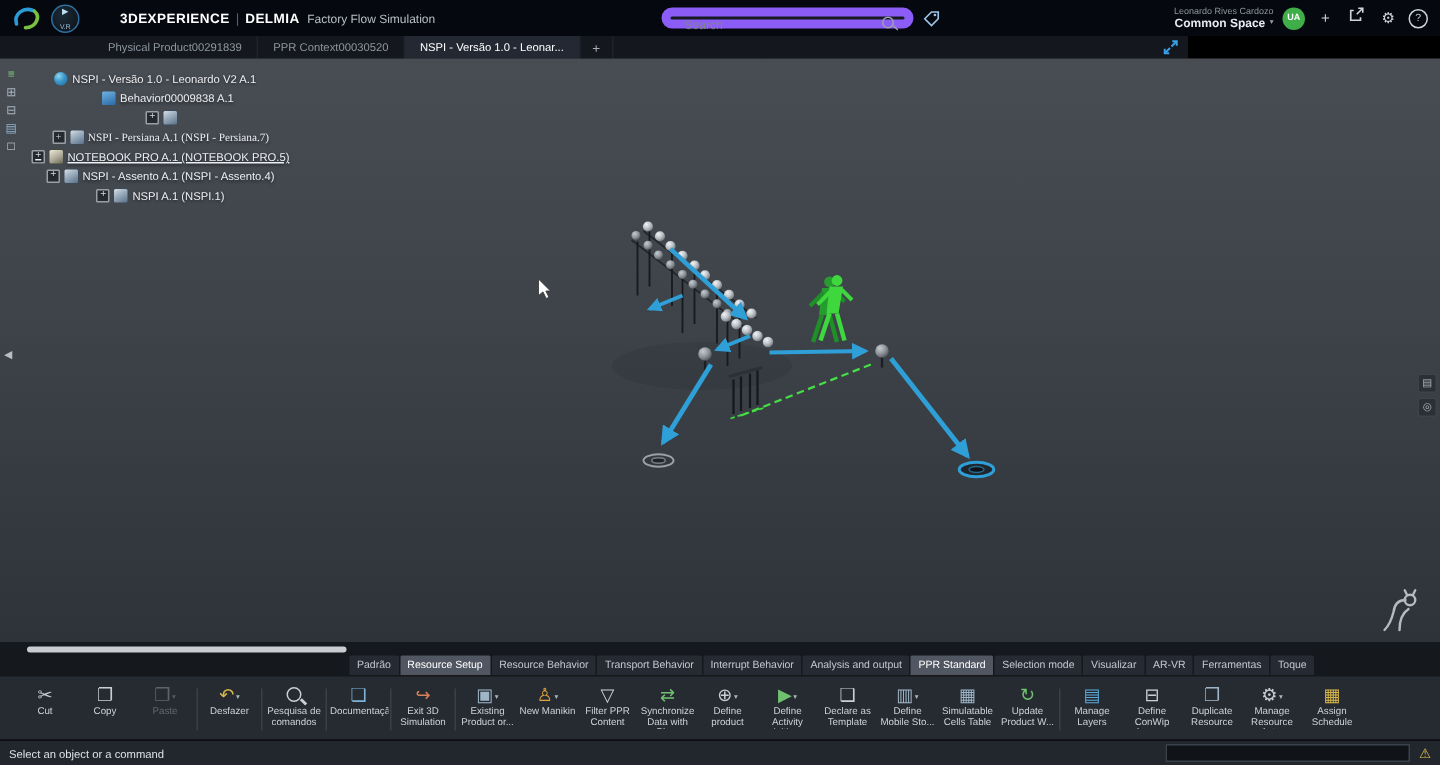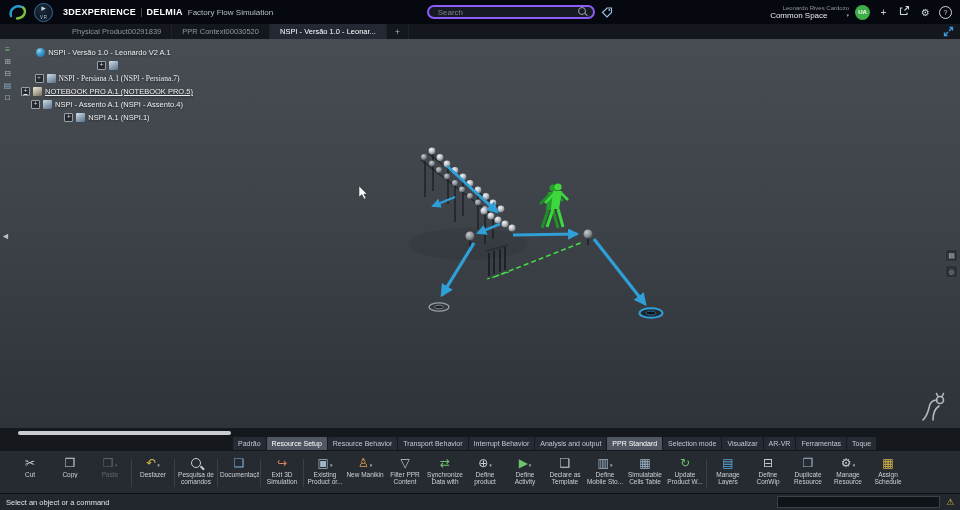--- a/index.html
+++ b/index.html
@@ -8,42 +8,42 @@
        -webkit-user-select:none;user-select:none;cursor:default;color:#dfe3e8;}
   .flex1{flex:1;}
   
   .topbar{position:absolute;top:0;left:0;width:960px;height:24px;background:#06080f;
           display:flex;align-items:center;padding:0 8px;box-sizing:border-box;gap:6px;}
   .logo{flex:none;display:flex;align-items:center;}
   .compass{flex:none;width:17px;height:17px;border-radius:50%;border:1px solid #2f6f9e;
            background:radial-gradient(circle at 40% 35%,#1d2a36,#0b1118);position:relative;}
   .c-play{position:absolute;top:1px;left:0;right:0;text-align:center;font-size:5.5px;color:#bfe0f5;}
   .c-vr{position:absolute;bottom:1px;left:0;right:0;text-align:center;font-size:4.5px;color:#9ec4de;}
-  .brand{display:flex;align-items:center;white-space:nowrap;margin-left:4px;}
+  .brand{display:flex;align-items:center;white-space:nowrap;margin-left:21px;}
   .b1,.b2{font-size:9px;font-weight:bold;color:#fff;letter-spacing:.3px;}
   .bsep{color:#5a6068;margin:0 4px;font-size:9px;}
   .b3{font-size:8px;color:#b9bfc8;margin-left:5px;}
-  .searchpill{flex:none;width:168px;height:14px;background:#151a23;border:2px solid #8b5cf6;border-radius:8px;
+  .searchpill{flex:none;width:168px;height:14px;background:#151a23;border:6px solid #8b5cf6;border-radius:8px;
               display:flex;align-items:flex-start;padding:0 7px;box-sizing:border-box;gap:4px;}
   .searchinput{flex:1;background:transparent;border:none;outline:none;color:#c8ccd2;font-size:8px;min-width:0;
                font-family:"Liberation Sans","DejaVu Sans",sans-serif;}
   .searchinput::placeholder{color:#7e8590;}
   .mag{position:relative;width:6px;height:6px;border:1.3px solid #9aa2ac;border-radius:50%;flex:none;display:inline-block;}
   .mag::after{content:"";position:absolute;width:4px;height:1.3px;background:#9aa2ac;right:-3.5px;bottom:-1.5px;transform:rotate(45deg);}
   .tagbtn{flex:none;display:flex;align-items:center;}
   .usermeta{flex:none;text-align:right;line-height:1;margin-left:4px;}
   .uname{font-size:6px;color:#8d939c;margin-bottom:1px;}
-  .spacebar{font-size:8px;color:#e8ebef;display:flex;align-items:center;justify-content:flex-end;gap:19px;}
+  .spacebar{font-size:8px;color:#e8ebef;display:flex;align-items:center;justify-content:flex-end;gap:3px;font-weight:bold;}
   .chev{font-size:5px;color:#9aa0a8;}
   .avatar{flex:none;width:15px;height:15px;border-radius:50%;background:#3fae49;color:#fff;font-size:6px;font-weight:bold;
           display:flex;align-items:center;justify-content:center;}
   .tico{flex:none;width:15px;text-align:center;font-size:10px;color:#cfd4da;line-height:15px;}
   .helpc{width:11px;height:11px;border:1px solid #cfd4da;border-radius:50%;font-size:7px;line-height:11px;}
   
-  .tabbar{position:absolute;top:24px;left:0;width:960px;height:15px;background:#14171d;
+  .tabbar{position:absolute;top:24px;left:0;width:792px;height:15px;background:#14171d;
           display:flex;align-items:stretch;padding-left:62px;box-sizing:border-box;font-size:7.5px;}
   .dtab{display:flex;align-items:center;padding:0 10px;color:#8f96a0;border-right:1px solid #1e2229;white-space:nowrap;}
   .dtab.active{background:#232833;color:#fff;}
   .addtab{padding:0 8px;font-size:9px;color:#aab0b8;}
   .maxbtn{align-self:center;margin-right:6px;display:flex;}
   
   .viewport{position:absolute;top:39px;left:0;width:960px;height:389px;overflow:hidden;
             background:linear-gradient(180deg,#484d53 0%,#3e4349 45%,#2e3339 100%);}
   .scene{position:absolute;top:0;left:0;}
   .treetools{position:absolute;left:1px;top:6px;width:13px;display:flex;flex-direction:column;gap:3px;align-items:center;}
@@ -285,20 +285,25 @@
         <div class="ttool" style="color: rgb(168, 180, 192);">⊟</div>
         <div class="ttool" style="color: rgb(143, 178, 204);">▤</div>
         <div class="ttool" style="color: rgb(216, 220, 226);">□</div>
       </div>
     <div class="tree">
         <div class="trow" style="padding-left: 0px;">
           <span class="ico world-icon"></span>
           <span class="tlabel2">NSPI - Versão 1.0 - Leonardo V2 A.1</span>
         </div>
         <div class="trow" style="padding-left: 7px;">
+          <span class="exp-spacer"></span>
+          <span class="ico behavior-icon"></span>
+          <span class="tlabel2">Behavior00009838 A.1</span>
+        </div>
+        <div class="trow" style="padding-left: 7px;">
           <span class="expander">+</span>
           <span class="ico product-icon"></span>
         </div>
         <div class="trow" style="padding-left: 7px; font-family: Liberation Serif, serif;">
           <span class="expander">+</span>
           <span class="ico product-icon"></span>
           <span class="tlabel2">NSPI - Persiana A.1 (NSPI - Persiana.7)</span>
         </div>
         <div class="trow" style="padding-left: 7px; text-decoration: underline;">
           <span class="expander">+</span>

